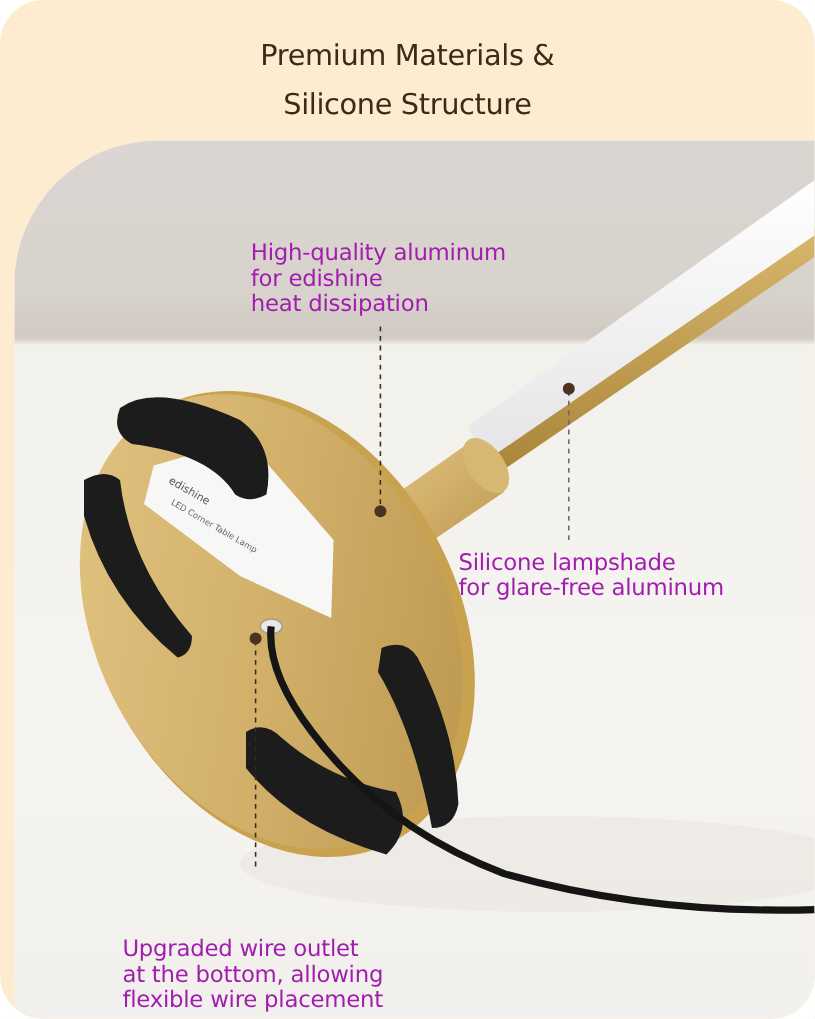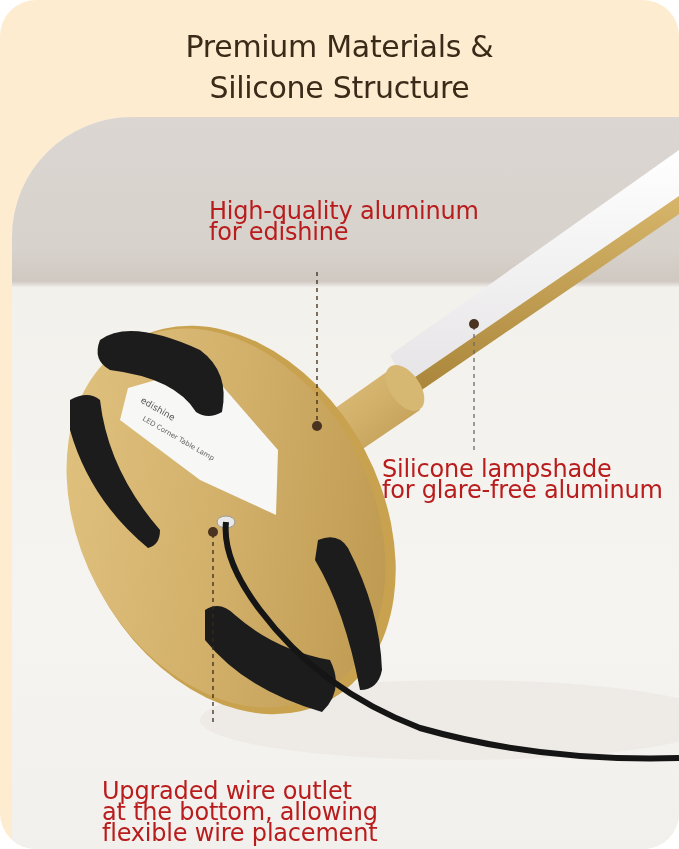--- a/index.html
+++ b/index.html
@@ -1,24 +1,24 @@
 <!DOCTYPE html>
 <html><head>
   <meta charset="utf-8">
   <style>
     html, body { margin:0; padding:0; }
     body { width:679px; height:849px; overflow:hidden; background:#ffffff; font-family:"DejaVu Sans", sans-serif; }
     .frame { position:relative; width:679px; height:849px; background:#fdecd0; border-radius:36px; overflow:hidden; }
-    .title { position:absolute; left:0; top:26px; width:679px; text-align:center; color:#3a2a18; font-family:"DejaVu Sans", sans-serif; font-size:30px; line-height:41px; letter-spacing:-0.3px; }
+    .title { position:absolute; left:0; top:26px; width:679px; text-align:center; color:#3a2a18; font-family:"DejaVu Sans", sans-serif; font-size:24px; line-height:41px; letter-spacing:-0.3px; }
     .photo { position:absolute; left:12px; top:117px; width:667px; height:732px; border-radius:120px 0 0 0; overflow:hidden; background:#f3f1ed; }
     .photo .wall { position:absolute; left:0; top:0; width:100%; height:164px; background:linear-gradient(180deg,#dbd6d2 0%,#d8d2cc 80%,#d0c9c2 100%); }
     .photo .shelf-edge { position:absolute; left:0; top:164px; width:100%; height:6px; background:linear-gradient(180deg,#cfc7c0,#efece8); }
     .photo .desk { position:absolute; left:0; top:170px; width:100%; height:562px; background:linear-gradient(180deg,#f3f1ec 0%,#f6f4f0 60%,#f2f0ec 100%); }
     svg.scene { position:absolute; left:0; top:0; }
-    .label { position:absolute; color:#b91c1c; font-family:"DejaVu Sans", sans-serif; font-size:24px; line-height:21px; letter-spacing:-0.2px; white-space:nowrap; }
+    .label { position:absolute; color:#a21caf; font-family:"DejaVu Sans", sans-serif; font-size:19px; line-height:21px; letter-spacing:-0.2px; white-space:nowrap; }
     .lbl-1 { left:209px; top:201px; }
     .lbl-2 { left:382px; top:459px; }
     .lbl-3 { left:102px; top:735px;margin-top:46px; }
   </style>
 </head>
 <body>
 
 <div class="frame">
   <div class="title">
     <div>Premium Materials &amp;</div>
@@ -83,20 +83,21 @@
         <circle cx="474" cy="324" r="5" fill="#4a3320"></circle>
         <line x1="213" y1="534" x2="213" y2="722" stroke="#3a2a18" stroke-width="1.3" stroke-dasharray="4,4"></line>
         <circle cx="213" cy="532" r="5" fill="#4a3320"></circle>
       </g>
     </svg>
   </div>
 
   <div class="label lbl-1">
     <div>High-quality aluminum</div>
     <div>for edishine</div>
+    <div>heat dissipation</div>
   </div>
 
   <div class="label lbl-2">
     <div>Silicone lampshade</div>
     <div>for glare-free aluminum</div>
   </div>
 
   <div class="label lbl-3">
     <div>Upgraded wire outlet</div>
     <div>at the bottom, allowing</div>

